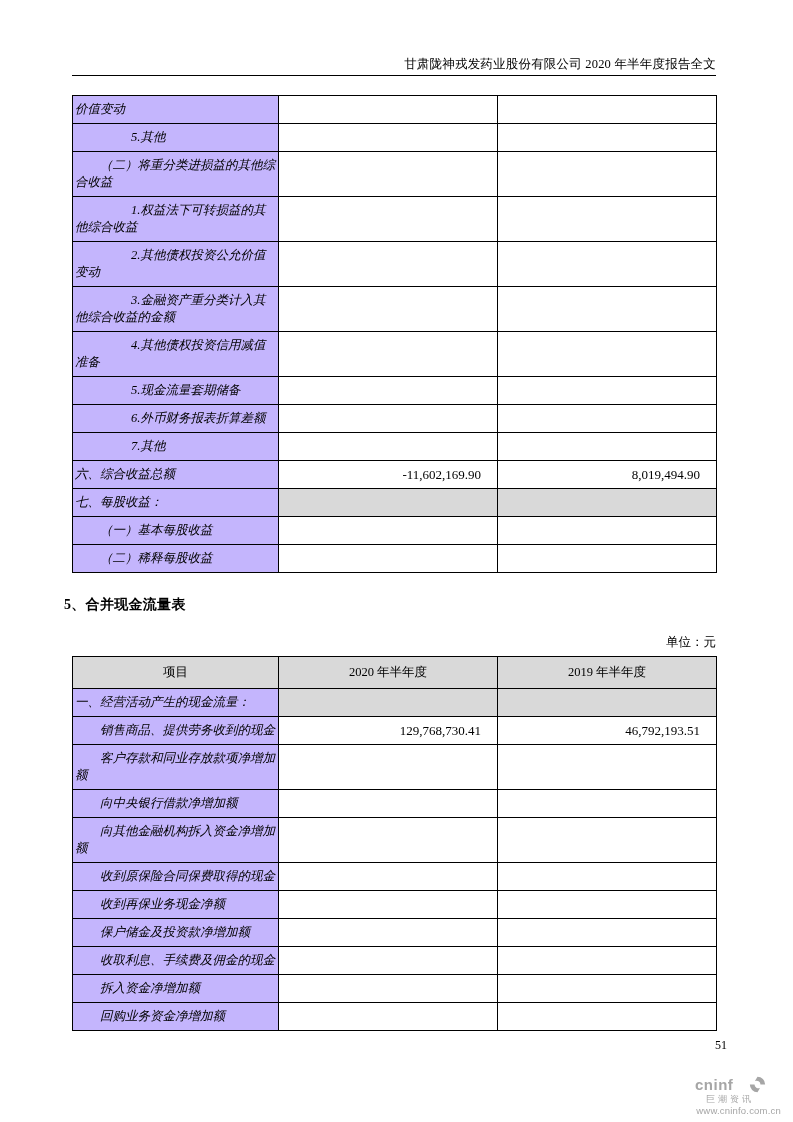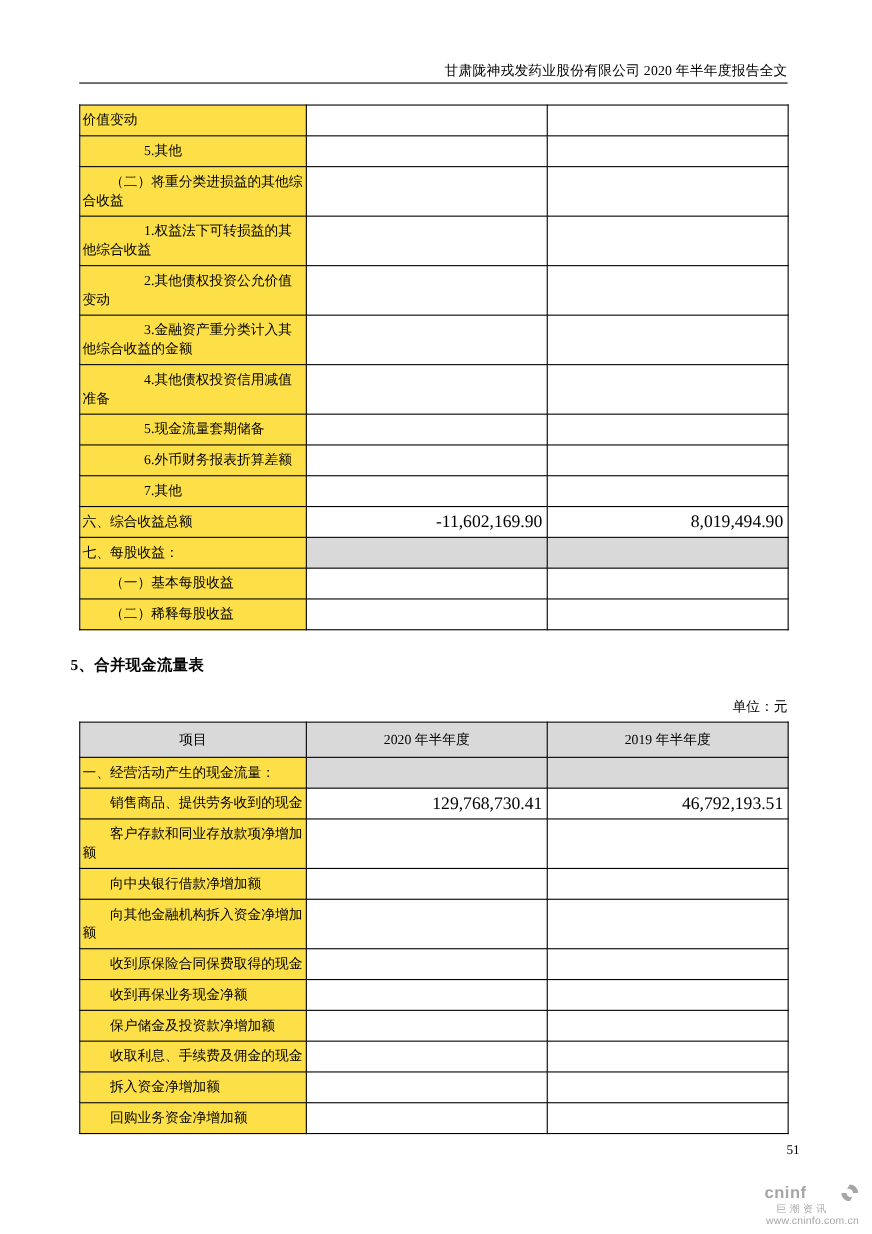--- a/index.html
+++ b/index.html
@@ -25,25 +25,25 @@
   #table2 { top:656px; }
   table.fin col.c1 { width:206px; }
   table.fin col.c2 { width:219px; }
   table.fin col.c3 { width:219px; }
   table.fin td, table.fin th { border:1px solid #000; vertical-align:middle; }
   table.fin th {
     background:#d9d9d9; font-weight:normal; font-size:12.5px;
     padding:7px 2px; line-height:17px; text-align:center;margin-left:44px;
   }
   td.label {
-    background:#fde047; font-size:12.5px; padding:5px 2px;
-    line-height:17px; text-align:left; word-break:break-all;
+    background:#c4b5fd; font-size:12.5px; padding:5px 2px;
+    line-height:17px; text-align:left; word-break:break-all;font-style:italic;
   }
   td.value {
-    background:#ffffff; font-size:16px; padding:5px 4px 5px 2px;
+    background:#ffffff; font-size:13px; padding:5px 16px 5px 2px;
     line-height:17px; text-align:right;
     font-family:"Liberation Serif","DejaVu Serif",serif;
     margin-left:16px;
   }
   tr.all-shaded td.value { background:#d9d9d9; }
   .ind0 { text-indent:0; }
   .ind2 { text-indent:25px; }
   .ind4 { text-indent:56px; }
   .section-title {
     position:absolute; top:596px; left:64px;
@@ -55,21 +55,21 @@
   }
   .page-number {
     position:absolute; top:1038px; left:72px; width:655px;
     text-align:right; font-size:12px;
   }
   .cninfo-logo {
     position:absolute; top:1076px; right:12px; width:86px;
     color:#a6a6a6; text-align:right; line-height:1;
   }
   .logo-row1 {
-    display:flex; align-items:center; justify-content:space-between; gap:16px;
+    display:flex; align-items:center; justify-content:flex-start; gap:16px;
   }
   .logo-brand {
     font-family:"Liberation Sans","DejaVu Sans",sans-serif;
     font-weight:bold; font-size:15px; letter-spacing:0.5px; color:#a6a6a6;
   }
   .logo-swirl { width:17px; height:17px; }
   .logo-cn {
     font-size:9px; letter-spacing:3px; margin:2px 16px 2px 0;
     color:#a6a6a6;
     text-align:center;

